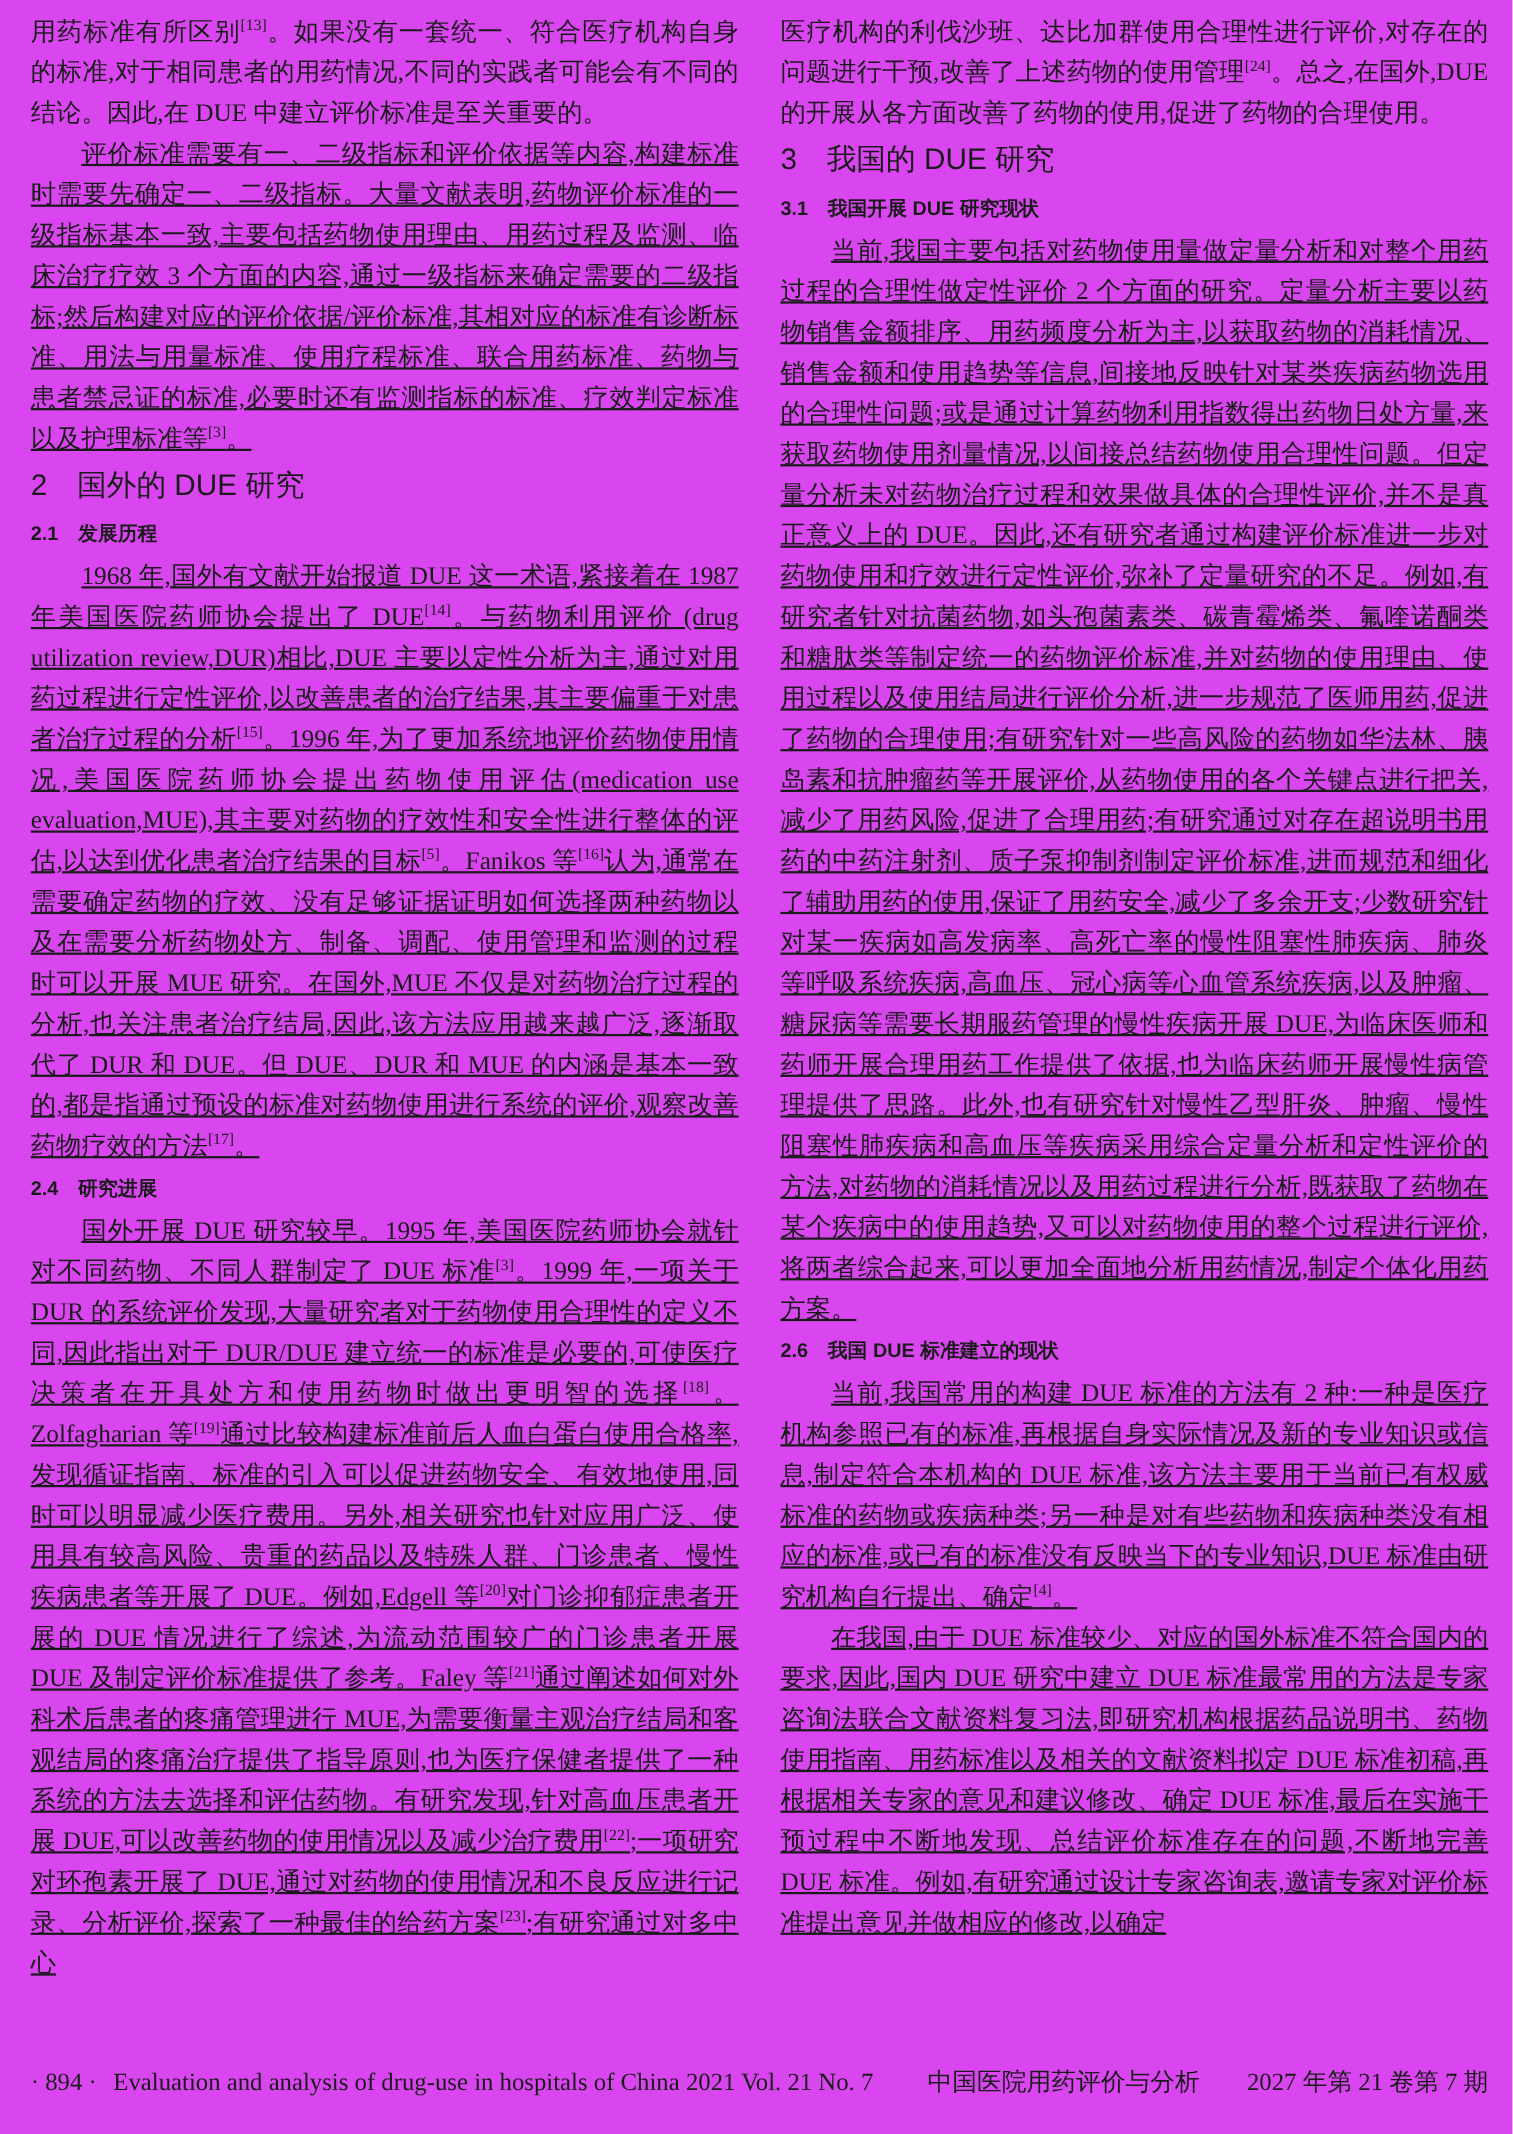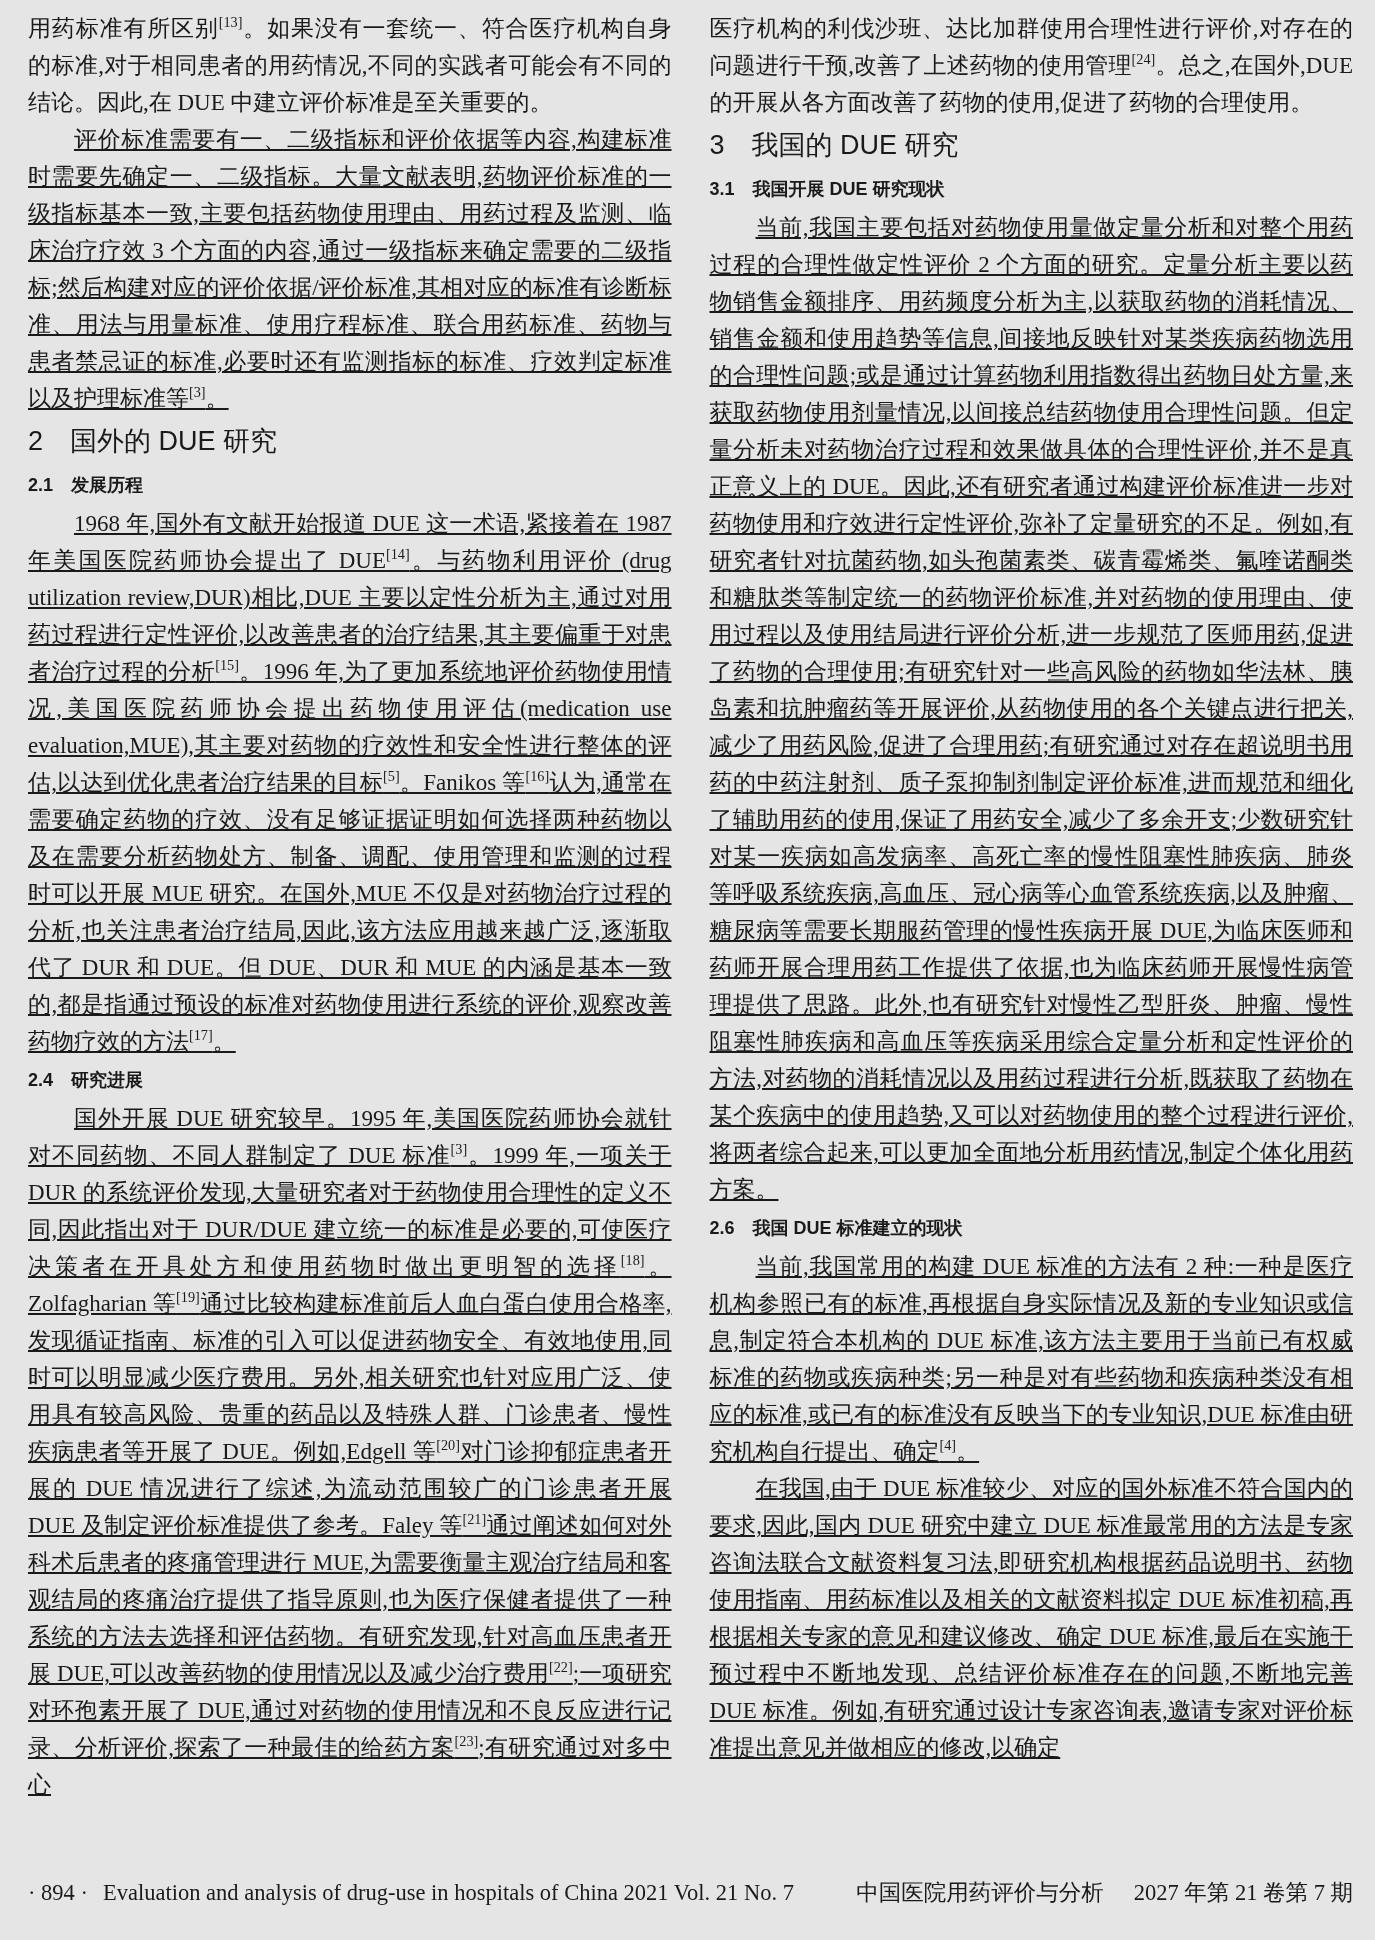--- a/index.html
+++ b/index.html
@@ -1,20 +1,20 @@
 <!DOCTYPE html>
 <html><head>
 <meta charset="utf-8">
 <style>
   html, body { margin: 0; padding: 0; background: #ffffff; }
   .page {
     position: relative;
     width: 1375px;
     height: 1940px;
-    background: #e5e5e5;
+    background: #d946ef;
     color: #1a1a1a;
     font-family: "Liberation Serif", "DejaVu Serif", serif;
     overflow: hidden;
   }
   .columns {
     display: flex;
     gap: 38px;
     padding: 10px 22px 0 28px;
   }
   .col { width: 645px; }
@@ -51,21 +51,21 @@
     left: 28px;
     right: 22px;
     top: 1878px;
     display: flex;
     justify-content: space-between;
     align-items: baseline;
     font-size: 22.5px;
     line-height: 30px;
   }
   .footer-left { display: flex; gap: 15px; align-items: baseline; }
-  .footer-right { display: flex; gap: 30px; align-items: flex-end; margin-left: 16px; }
+  .footer-right { display: flex; gap: 43px; align-items: flex-end; margin-left: 16px; }
 </style>
 </head>
 <body>
 
 <div class="page">
   <div class="columns">
     <div class="col" id="col-left">
         <div class="para">用药标准有所区别<sup>[13]</sup>。如果没有一套统一、符合医疗机构自身的标准,对于相同患者的用药情况,不同的实践者可能会有不同的结论。因此,在 DUE 中建立评价标准是至关重要的。</div>
         <div class="para indent">评价标准需要有一、二级指标和评价依据等内容,构建标准时需要先确定一、二级指标。大量文献表明,药物评价标准的一级指标基本一致,主要包括药物使用理由、用药过程及监测、临床治疗疗效 3 个方面的内容,通过一级指标来确定需要的二级指标;然后构建对应的评价依据/评价标准,其相对应的标准有诊断标准、用法与用量标准、使用疗程标准、联合用药标准、药物与患者禁忌证的标准,必要时还有监测指标的标准、疗效判定标准以及护理标准等<sup>[3]</sup>。</div>
         <div class="sec-heading">2　国外的 DUE 研究</div>

